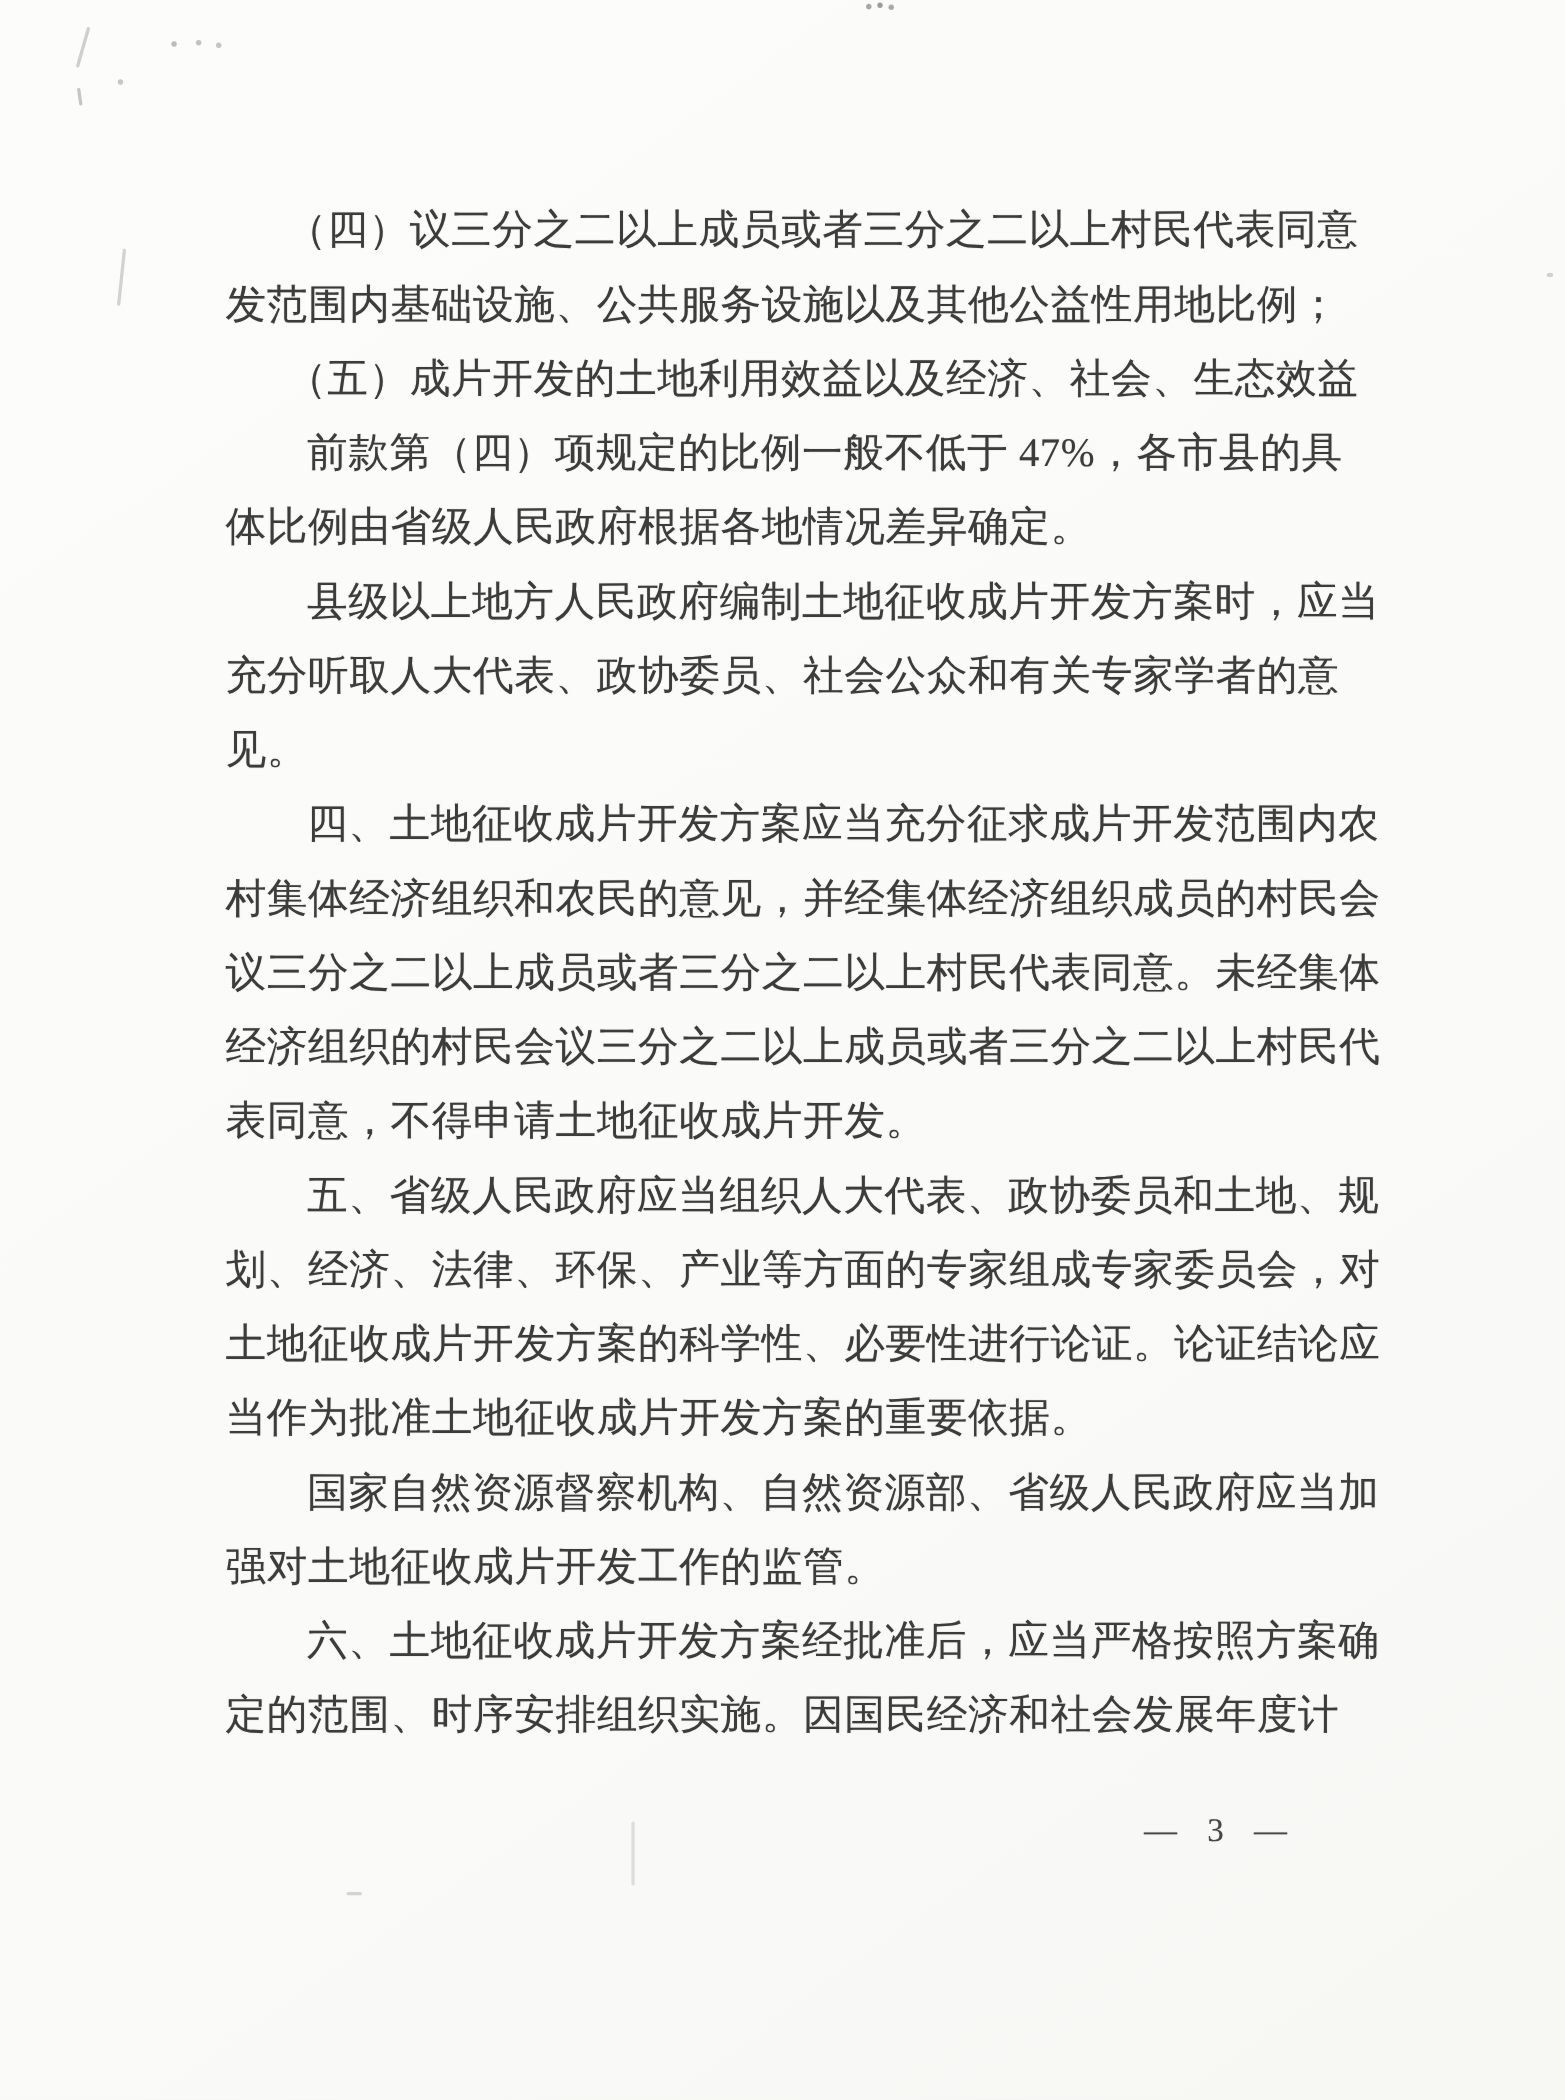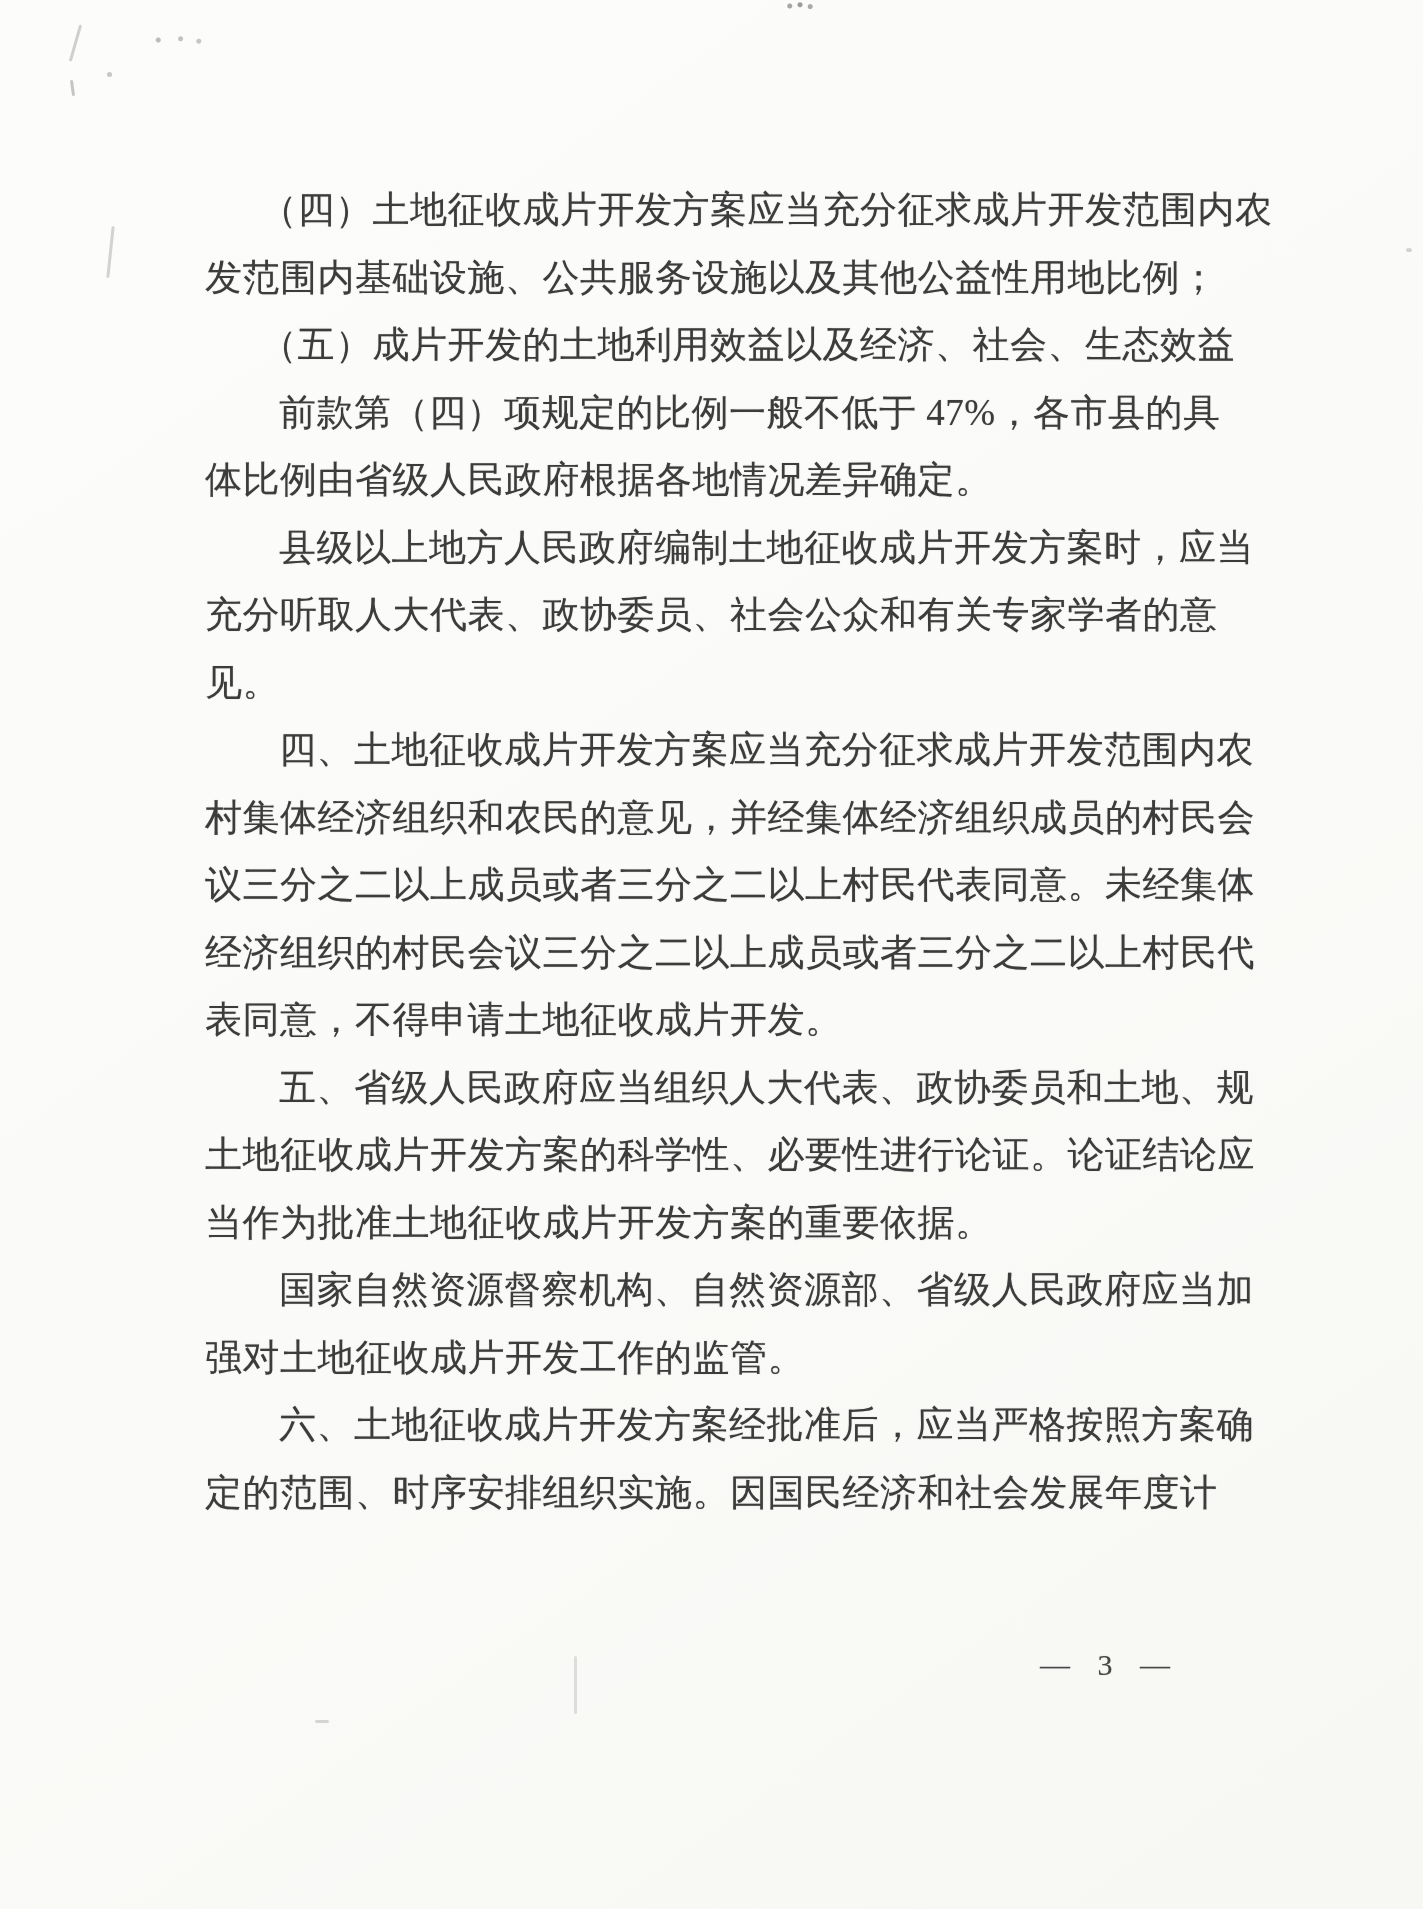--- a/index.html
+++ b/index.html
@@ -70,34 +70,35 @@
   .a-dot4 { left: 1406px; top: 248px; width: 6px; height: 4px; background: #d2d2d0; border-radius: 50%; }
   .a-streak-bottom { left: 574px; top: 1656px; width: 3px; height: 58px; background: #d6d6d4; opacity: .8; border-radius: 2px; }
   .a-dash-bottom { left: 315px; top: 1720px; width: 14px; height: 3px; background: #d4d4d2; border-radius: 2px; }
 </style>
 </head>
 <body>
 
 <div class="page">
 
   <div class="body-text">
-      <div class="line paren">（四）土地征收成片开发方案应当充分征求成片开发范围内农</div>
+      <div class="line paren">（四）议三分之二以上成员或者三分之二以上村民代表同意</div>
       <div class="line cont">发范围内基础设施、公共服务设施以及其他公益性用地比例；</div>
       <div class="line paren">（五）成片开发的土地利用效益以及经济、社会、生态效益</div>
       <div class="line para">前款第（四）项规定的比例一般不低于 47%，各市县的具</div>
       <div class="line cont">体比例由省级人民政府根据各地情况差异确定。</div>
       <div class="line para">县级以上地方人民政府编制土地征收成片开发方案时，应当</div>
       <div class="line cont">充分听取人大代表、政协委员、社会公众和有关专家学者的意</div>
       <div class="line cont">见。</div>
       <div class="line para">四、土地征收成片开发方案应当充分征求成片开发范围内农</div>
       <div class="line cont">村集体经济组织和农民的意见，并经集体经济组织成员的村民会</div>
       <div class="line cont">议三分之二以上成员或者三分之二以上村民代表同意。未经集体</div>
       <div class="line cont">经济组织的村民会议三分之二以上成员或者三分之二以上村民代</div>
       <div class="line cont">表同意，不得申请土地征收成片开发。</div>
       <div class="line para">五、省级人民政府应当组织人大代表、政协委员和土地、规</div>
+      <div class="line cont">划、经济、法律、环保、产业等方面的专家组成专家委员会，对</div>
       <div class="line cont">土地征收成片开发方案的科学性、必要性进行论证。论证结论应</div>
       <div class="line cont">当作为批准土地征收成片开发方案的重要依据。</div>
       <div class="line para">国家自然资源督察机构、自然资源部、省级人民政府应当加</div>
       <div class="line cont">强对土地征收成片开发工作的监管。</div>
       <div class="line para">六、土地征收成片开发方案经批准后，应当严格按照方案确</div>
       <div class="line cont">定的范围、时序安排组织实施。因国民经济和社会发展年度计</div>
     </div>
 
   <div class="page-number">— 3 —</div>
 

